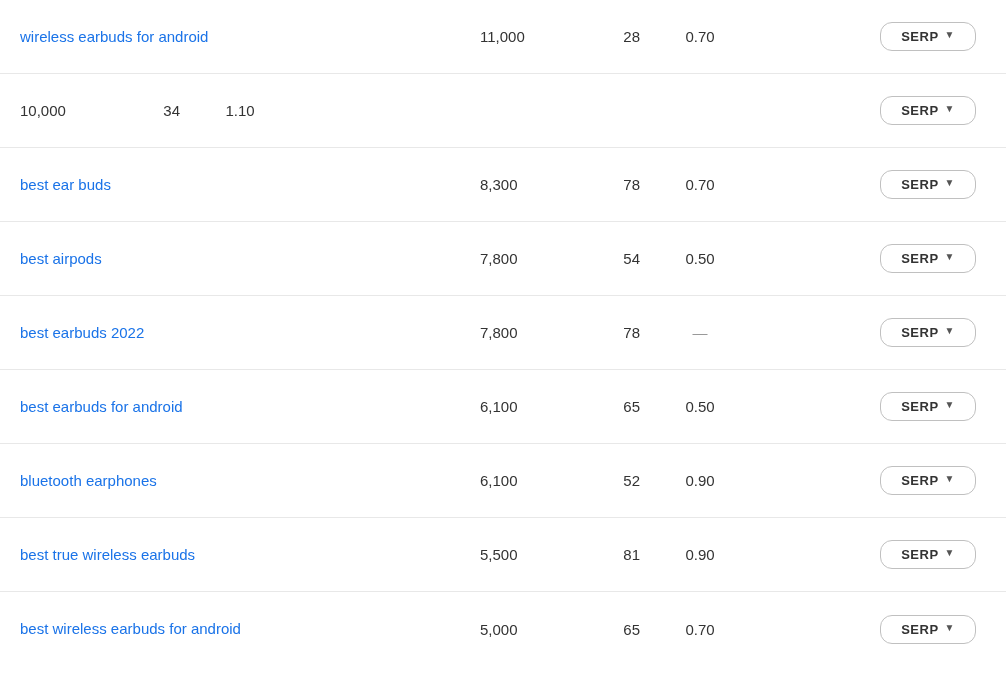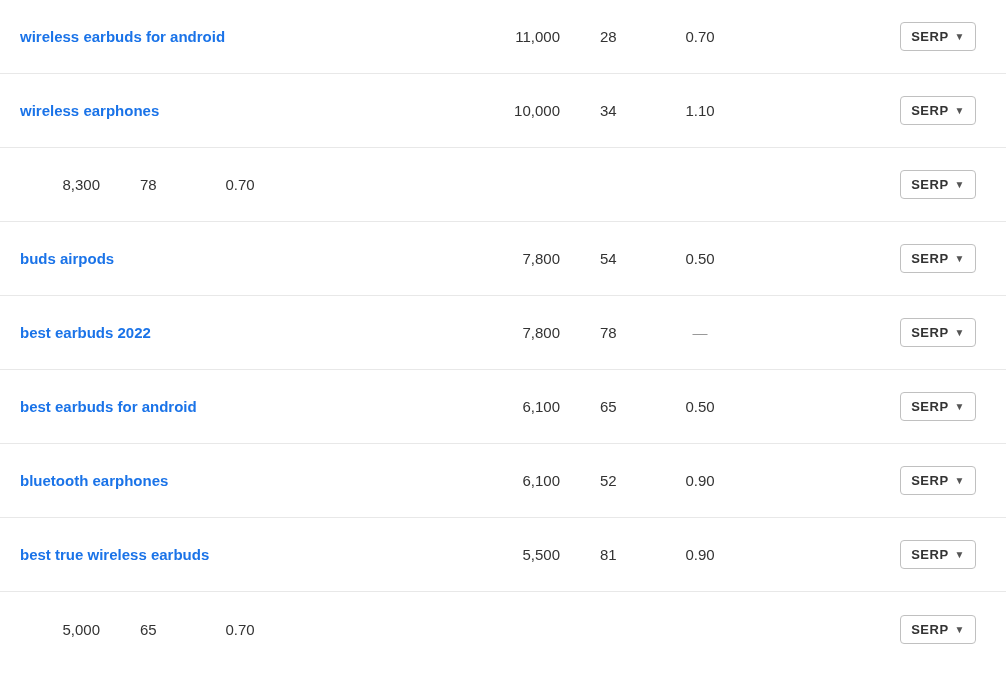--- a/index.html
+++ b/index.html
@@ -29,34 +29,33 @@
       min-height: 74px;
     }
 
     .table-row:last-child {
       border-bottom: none;
     }
 
     .col-keyword {
       flex: 0 0 460px;
       padding-right: 20px;
-      font-weight: bold;
     }
 
     .col-volume {
       flex: 0 0 120px;
-      text-align: right;
+      text-align: left;
       padding-right: 40px;
       color: #333;
       font-size: 15px;
     }
 
     .col-difficulty {
       flex: 0 0 80px;
-      text-align: left;
+      text-align: right;
       padding-right: 40px;
       color: #333;
       font-size: 15px;
     }
 
     .col-cpc {
       flex: 0 0 80px;
       text-align: center;
       padding-right: 40px;
       color: #333;
@@ -72,26 +71,26 @@
 
     .keyword-link {
       color: #1a73e8;
       text-decoration: none;
       font-size: 15px;
       cursor: pointer;
     }
 
     .serp-button {
       display: flex;
-      align-items: center;
+      align-items: flex-start;
       gap: 6px;
       border: 1.5px solid #c0c0c0;
-      border-radius: 4px;
+      border-radius: 12px;
       background: #ffffff;
-      padding: 6px 10px;
+      padding: 6px 20px;
       font-size: 13px;
       font-weight: 600;
       color: #333;
       cursor: pointer;
       letter-spacing: 0.5px;
       white-space: nowrap;
     }
 
     .serp-button .chevron {
       font-size: 10px;
@@ -114,47 +113,47 @@
       <div class="col-difficulty">28</div>
       <div class="col-cpc">0.70</div>
       <div class="col-serp">
         <button class="serp-button">
           <span>SERP</span>
           <span class="chevron">▼</span>
         </button>
       </div>
     </div>
     <div class="table-row">
-      <div class="col-keyword">
-        <a class="keyword-link" href="#">wireless earphones</a>
-      </div>
       <div class="col-volume">10,000</div>
       <div class="col-difficulty">34</div>
       <div class="col-cpc">1.10</div>
       <div class="col-serp">
         <button class="serp-button">
           <span>SERP</span>
           <span class="chevron">▼</span>
         </button>
       </div>
     </div>
     <div class="table-row">
+      <div class="col-keyword">
+        <a class="keyword-link" href="#">best ear buds</a>
+      </div>
       <div class="col-volume">8,300</div>
       <div class="col-difficulty">78</div>
       <div class="col-cpc">0.70</div>
       <div class="col-serp">
         <button class="serp-button">
           <span>SERP</span>
           <span class="chevron">▼</span>
         </button>
       </div>
     </div>
     <div class="table-row">
       <div class="col-keyword">
-        <a class="keyword-link" href="#">buds airpods</a>
+        <a class="keyword-link" href="#">best airpods</a>
       </div>
       <div class="col-volume">7,800</div>
       <div class="col-difficulty">54</div>
       <div class="col-cpc">0.50</div>
       <div class="col-serp">
         <button class="serp-button">
           <span>SERP</span>
           <span class="chevron">▼</span>
         </button>
       </div>
@@ -209,20 +208,23 @@
       <div class="col-difficulty">81</div>
       <div class="col-cpc">0.90</div>
       <div class="col-serp">
         <button class="serp-button">
           <span>SERP</span>
           <span class="chevron">▼</span>
         </button>
       </div>
     </div>
     <div class="table-row">
+      <div class="col-keyword">
+        <a class="keyword-link" href="#">best wireless earbuds for android</a>
+      </div>
       <div class="col-volume">5,000</div>
       <div class="col-difficulty">65</div>
       <div class="col-cpc">0.70</div>
       <div class="col-serp">
         <button class="serp-button">
           <span>SERP</span>
           <span class="chevron">▼</span>
         </button>
       </div>
     </div>

